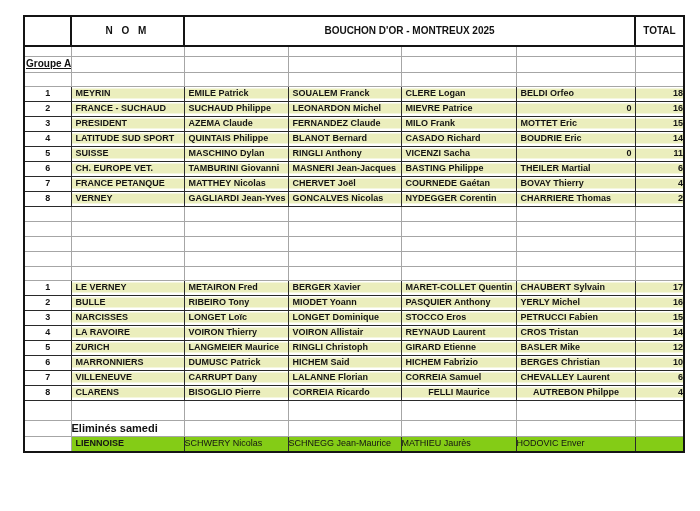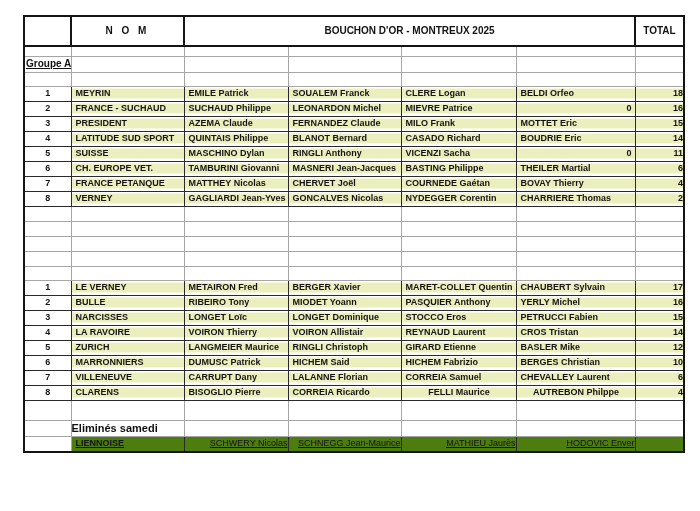--- a/index.html
+++ b/index.html
@@ -32,23 +32,23 @@
   .y{
     background:linear-gradient(to bottom,#fff 0,#fff 2px,var(--yellow) 2px,var(--yellow) calc(100% - 2px),#fff calc(100% - 2px),#fff 100%);
     border:1.5px solid var(--bdr);font-weight:bold;font-size:9px;
   }
   .num{border:1.5px solid var(--bdr);background:#fff;font-weight:bold;font-size:9px;text-align:center;}
   .team,.p{text-align:left;padding-left:4px;}
   .tot{text-align:right;}
   .zr{text-align:right;padding-right:3px;padding-left:0;}
   .c{text-align:center;padding-left:1px;}
   
-  .ew{border:1.5px solid var(--bdr);background:#4d7c0f;font-size:9px;text-decoration:underline;}
+  .ew{border:1.5px solid var(--bdr);background:#84cc16;font-size:9px;}
   .eteam{font-weight:bold;text-align:left;padding-left:4px;}
-  .ep{font-weight:normal;text-align:right;}
+  .ep{font-weight:normal;text-align:left;}
   .elbl{font-weight:bold;font-size:11px;color:#111;}
   tr.h30{height:30px;} tr.h10{height:10px;} tr.h16{height:16px;}
   tr.h14{height:14px;} tr.h15{height:15px;} tr.h20{height:20px;}
 </style>
 </head>
 <body>
 
 <table>
   <colgroup>
     <col style="width:47px">

